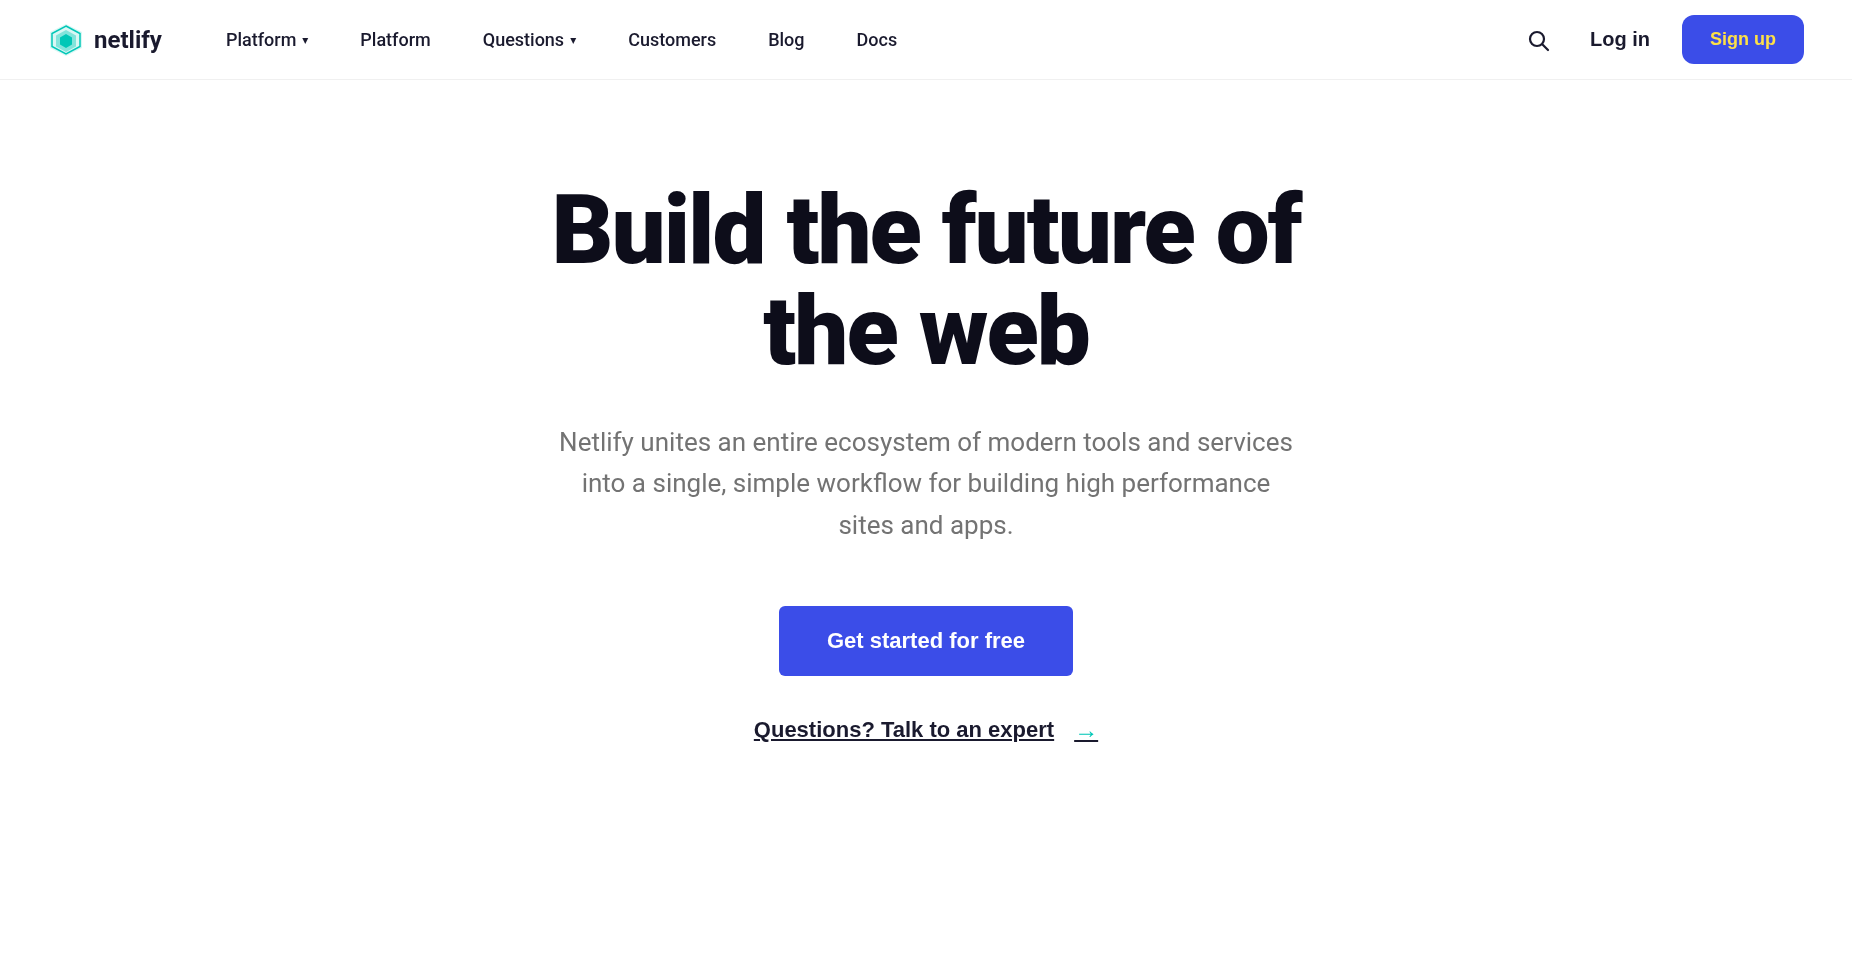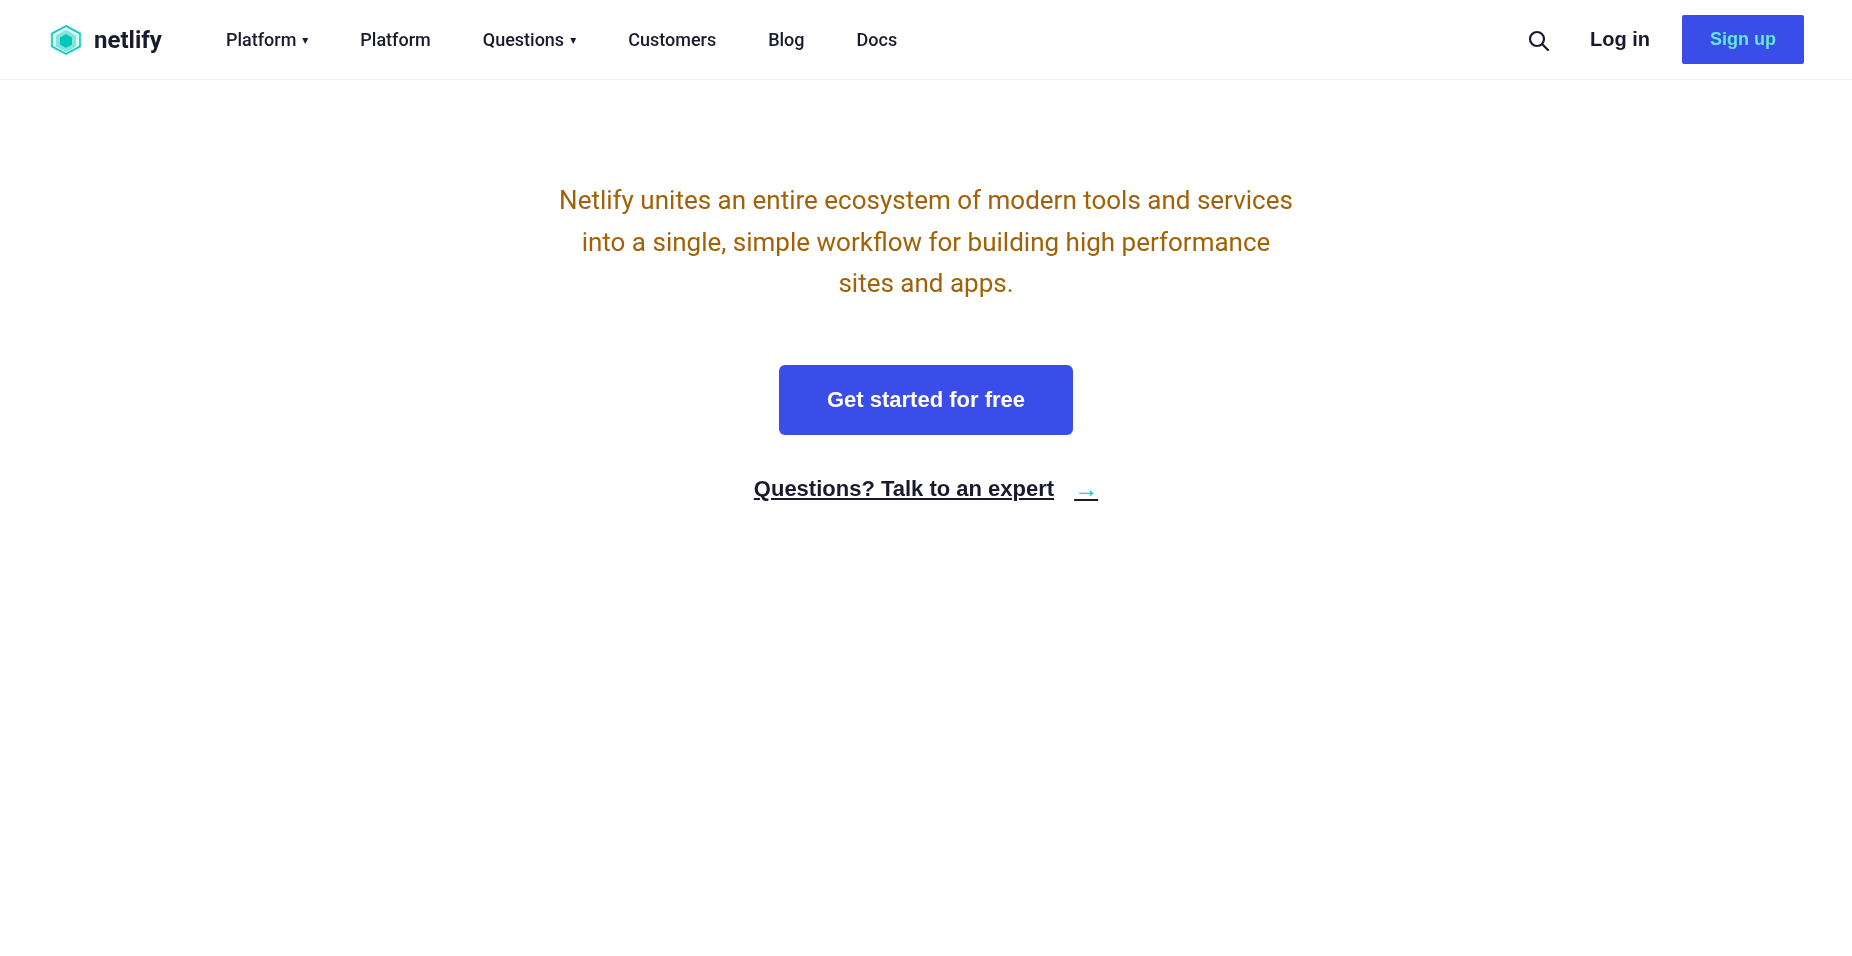--- a/index.html
+++ b/index.html
@@ -92,23 +92,23 @@
       border: none;
       font-size: 20px;
       font-weight: 700;
       color: #1a1a2e;
       cursor: pointer;
       padding: 8px 16px;
     }
 
     .signup-btn {
       background: #3b4de8;
-      color: #5eead4;
-      border: none;
-      border-radius: 2px;
+      color: #fde047;
+      border: none;
+      border-radius: 12px;
       font-size: 18px;
       font-weight: 700;
       padding: 14px 28px;
       cursor: pointer;
       white-space: nowrap;
     }
 
     
     .hero {
       display: flex;
@@ -125,21 +125,21 @@
       color: #0d0d1a;
       line-height: 1.05;
       letter-spacing: -2px;
       max-width: 900px;
       margin-bottom: 40px;
     }
 
     .hero-subtitle {
       font-size: 26px;
       font-weight: 400;
-      color: #a16207;
+      color: #737373;
       line-height: 1.6;
       max-width: 740px;
       margin-bottom: 60px;
     }
 
     .hero-cta-row {
       display: flex;
       align-items: center;
       gap: 40px;
       flex-direction: column;
@@ -218,20 +218,21 @@
         <circle cx="11" cy="11" r="7"></circle>
         <line x1="16.5" y1="16.5" x2="22" y2="22"></line>
       </svg>
     </button>
     <button class="login-btn">Log in</button>
     <button class="signup-btn">Sign up</button>
   </div>
 </nav>
 
 <section class="hero">
+  <h1 class="hero-title">Build the future of the web</h1>
   <p class="hero-subtitle">Netlify unites an entire ecosystem of modern tools and services into a single, simple workflow for building high performance sites and apps.</p>
   <div class="hero-cta-row">
     <button class="cta-primary">Get started for free</button>
     <button class="cta-secondary">
       <span>Questions? Talk to an expert</span>
       <span class="cta-arrow">→</span>
     </button>
   </div>
 </section>
 

